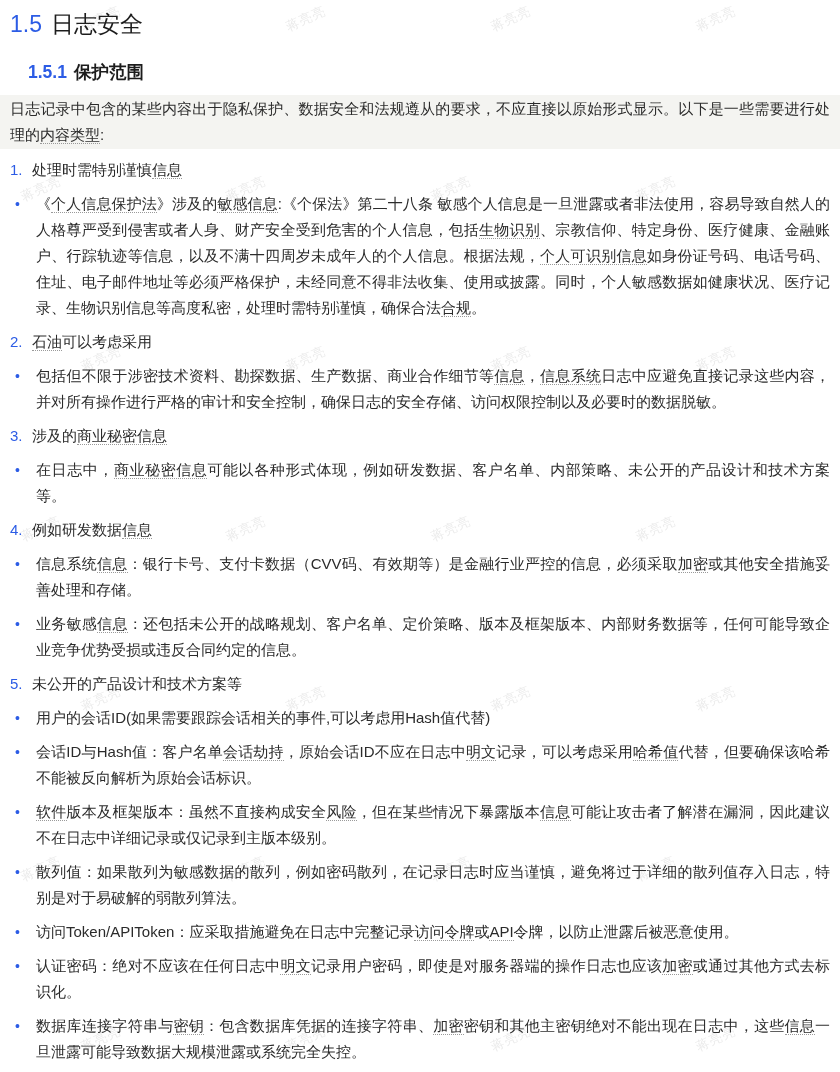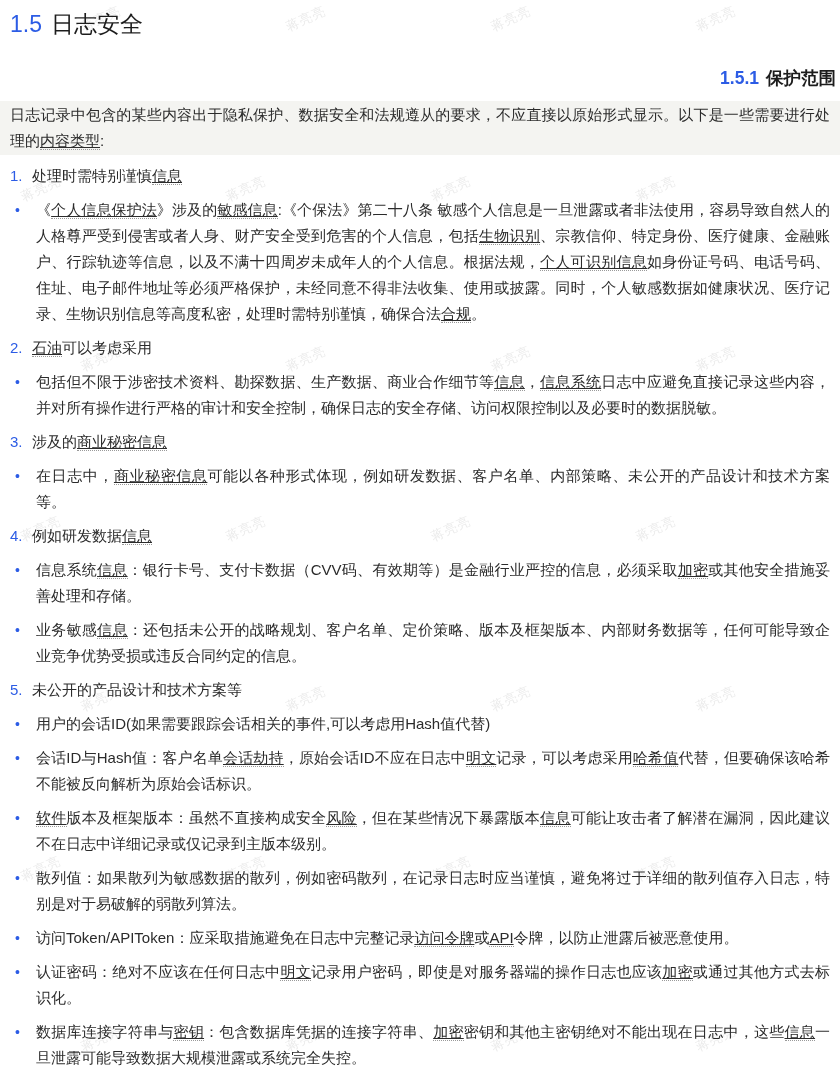--- a/index.html
+++ b/index.html
@@ -23,33 +23,33 @@
     transform:rotate(-24deg);white-space:nowrap;user-select:none;
   }
   .content{position:relative;z-index:1;}
   h1{
     font-size:23px;font-weight:400;color:var(--heading-text);
     padding:9px 10px 0 10px;line-height:30px;
   }
   h1 .num{color:var(--accent);margin-right:9px;}
   h2{
     font-size:17.5px;font-weight:700;color:var(--heading-text);
-    padding:0 4px;margin-top:27px;line-height:24px;text-align:right;
+    padding:0 28px;margin-top:21px;line-height:24px;
   }
   h2 .num{color:var(--accent);margin-right:7px;}
   .intro{
     margin-top:11px;background:var(--intro-bg);
     padding:1px 10px;font-size:15px;line-height:26px;text-align:justify;
   }
   .blocks{padding:0 10px;}
   .block{display:flex;margin-top:8px;font-size:15px;line-height:26px;}
   .block .marker{flex:0 0 22px;color:var(--accent);}
   .block.bullet .marker{flex:0 0 26px;padding-left:5px;font-size:14px;}
   .btext{flex:1;text-align:justify;}
-  .u{border-bottom:1px dotted var(--underline);text-decoration:underline;}
+  .u{border-bottom:1px dotted var(--underline);}
 </style>
 </head>
 <body>
 
 <div class="watermark-layer">
     <span class="wm" style="left: 80px; top: 10px;">蒋亮亮</span>
     <span class="wm" style="left: 285px; top: 10px;">蒋亮亮</span>
     <span class="wm" style="left: 490px; top: 10px;">蒋亮亮</span>
     <span class="wm" style="left: 695px; top: 10px;">蒋亮亮</span>
     <span class="wm" style="left: 20px; top: 180px;">蒋亮亮</span>

